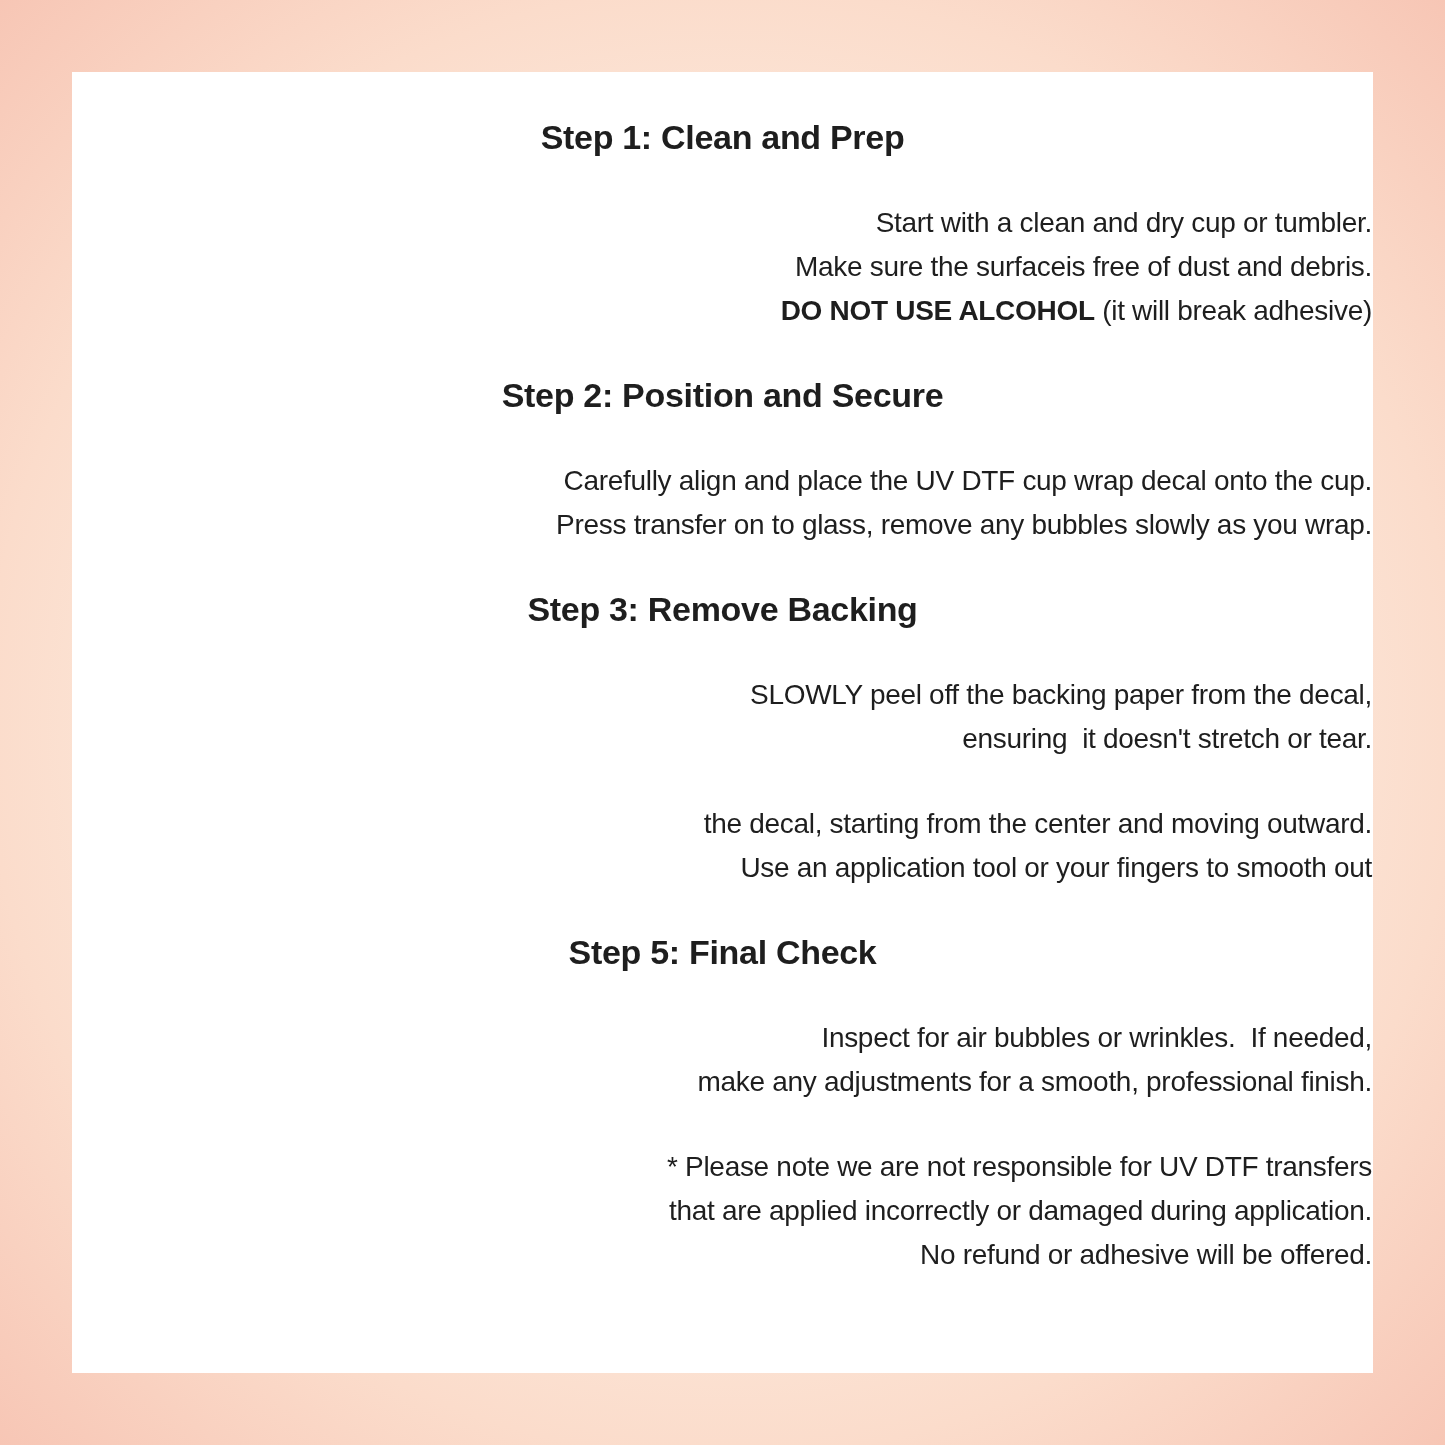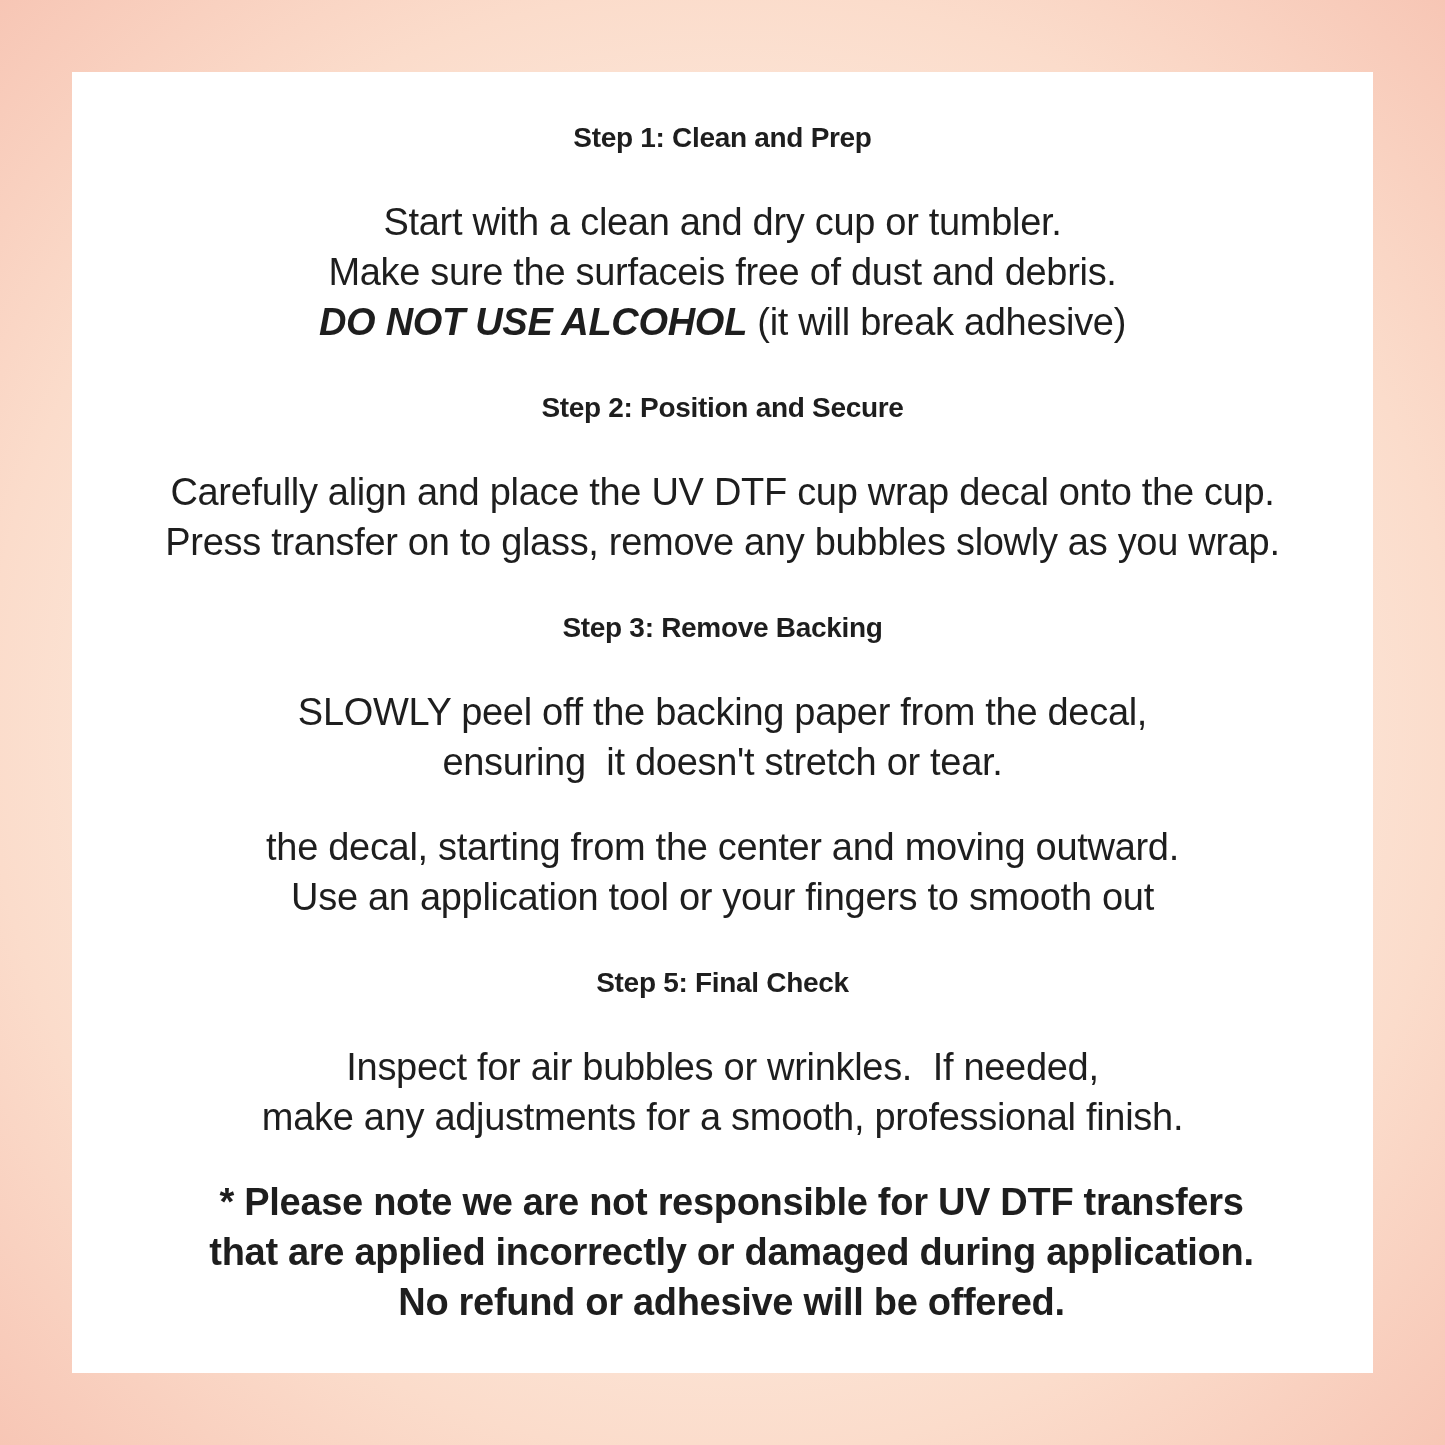--- a/index.html
+++ b/index.html
@@ -21,43 +21,43 @@
     position: absolute;
     inset: 72px;
     background: #ffffff;
     box-sizing: border-box;
     padding-top: 44px;
     text-align: center;
     color: #1e1e1e;
   }
   .step-heading {
     margin: 0 0 42px 0;
-    font-size: 28px;
+    font-size: 34px;
     line-height: 43px;
     font-weight: 700;
     letter-spacing: -0.3px;
     text-align: center;
   }
   .line {
-    margin: 7px;
-    font-size: 38px;
+    margin: 1px;
+    font-size: 28px;
     line-height: 43px;
     font-weight: 400;
     letter-spacing: -0.3px;
     white-space: pre-wrap; 
+    text-align: right;
   }
   .line strong {
     font-weight: 700;
-    font-style: italic;
   }
   .step {
     margin: 0 0 42px 0;
   }
   .disclaimer .line {
-    font-weight: 700;
+    font-weight: 400;
     padding-left: 18px;
   }
 </style>
 </head>
 <body>
 
 <div class="card">
 
   <section class="step">
     <h2 class="step-heading">Step 1: Clean and Prep</h2>

